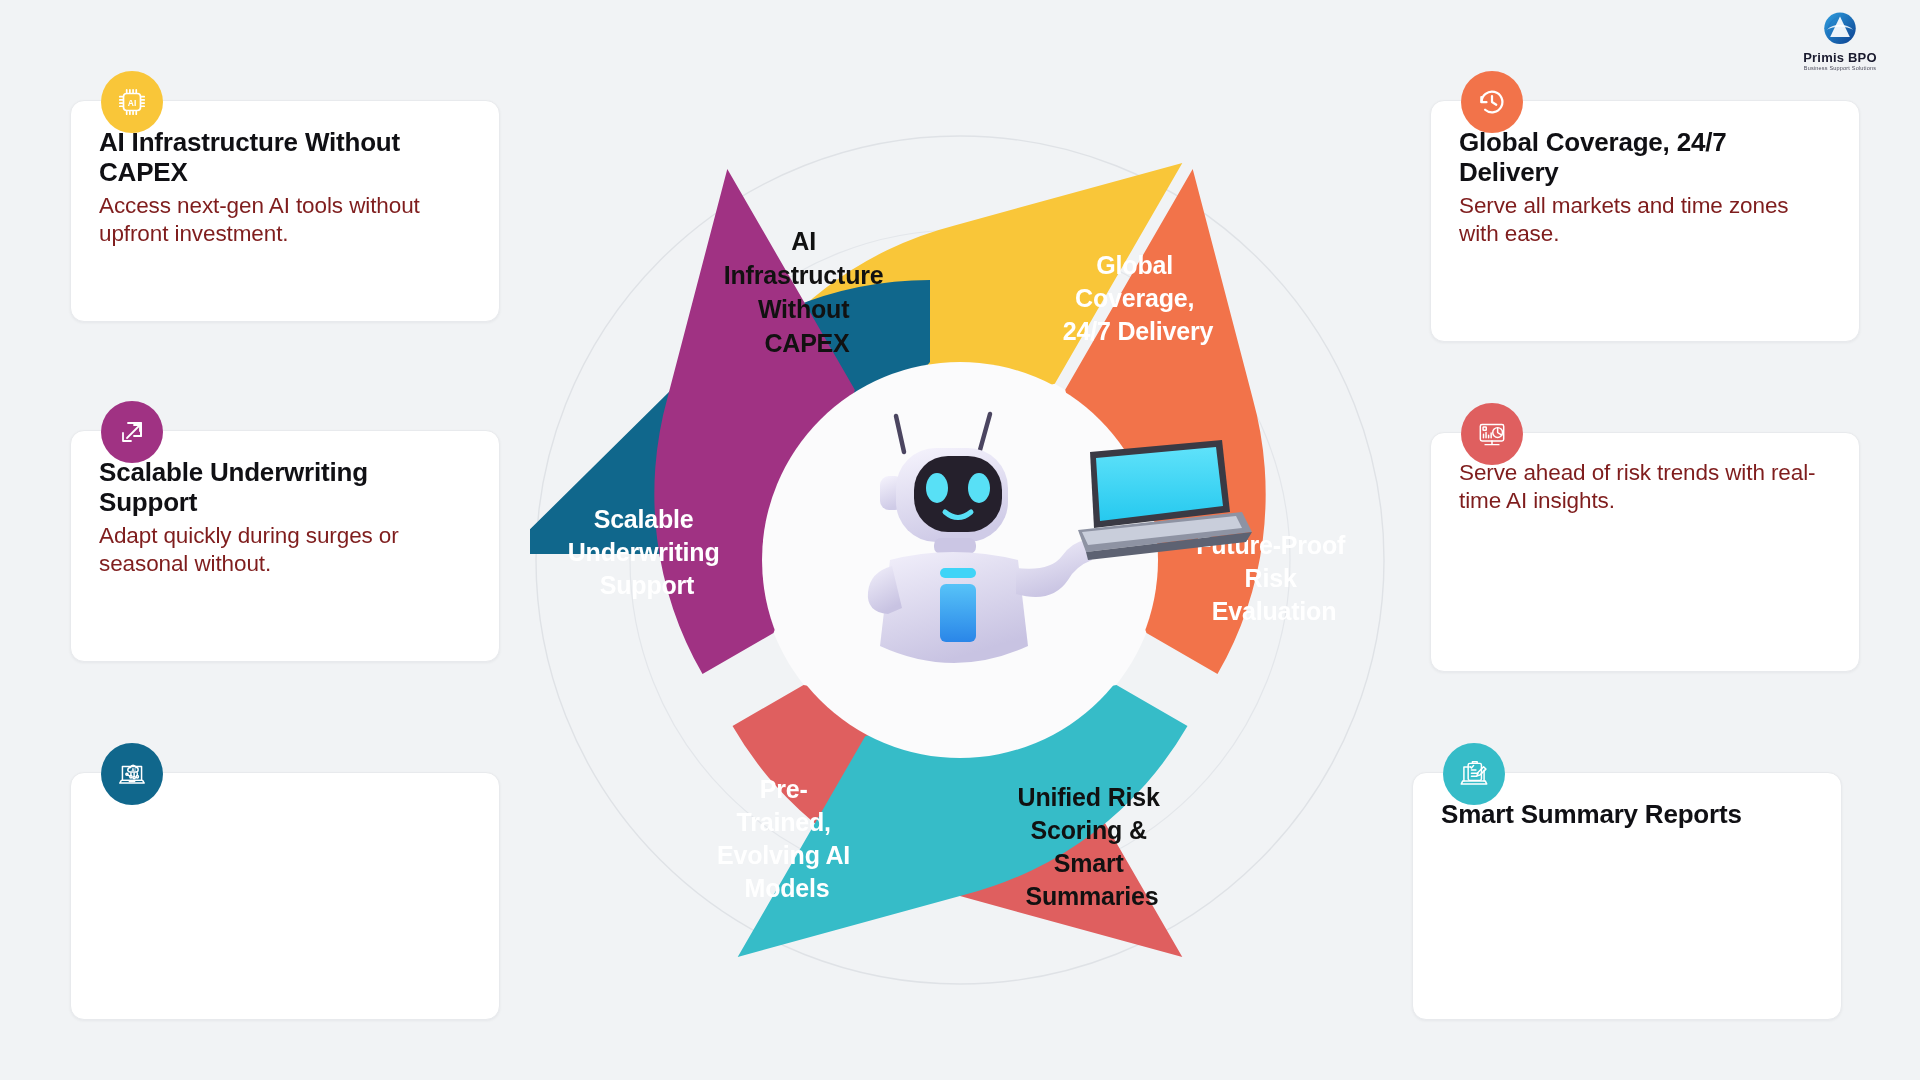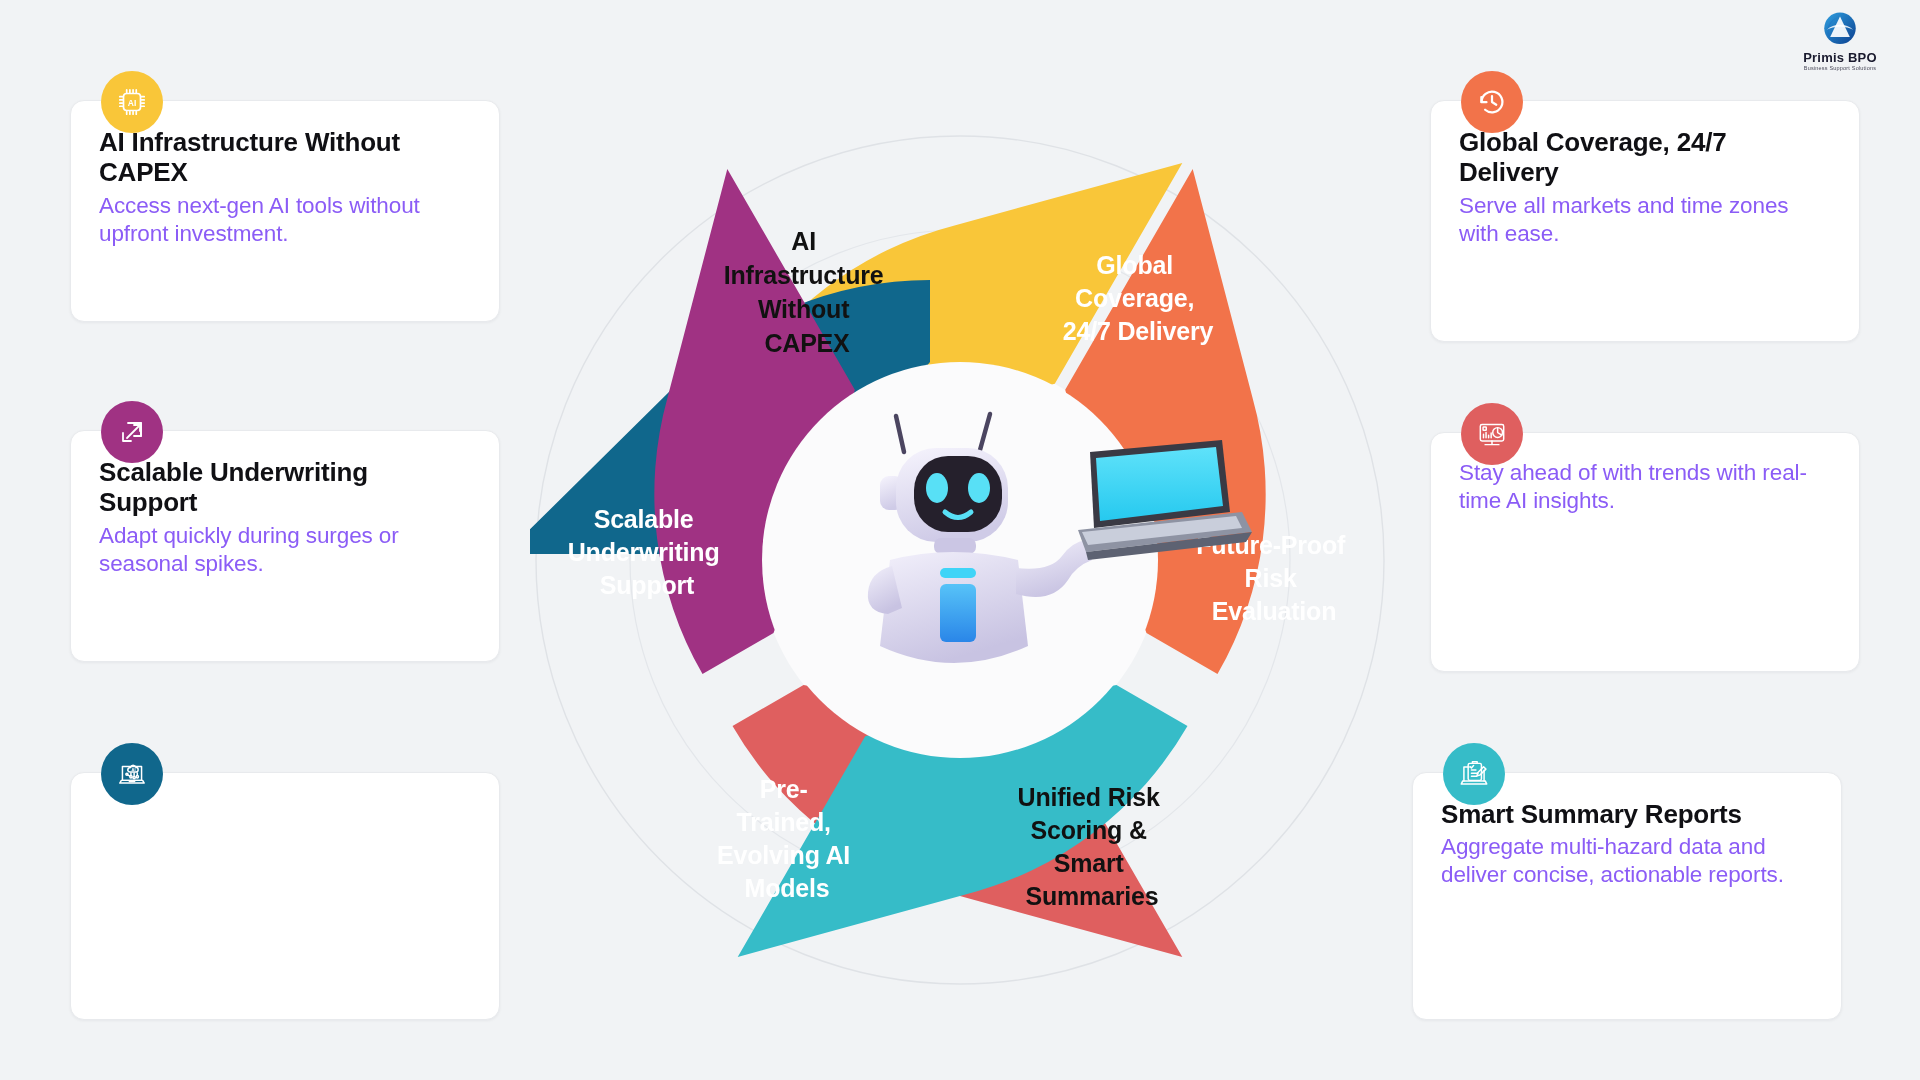--- a/index.html
+++ b/index.html
@@ -35,21 +35,21 @@
     border-radius:14px;
     box-shadow:0 1px 3px rgba(16,24,40,.05);
     padding:26px 28px 24px 28px;
     box-sizing:border-box;
   }
   .card-title{
     font-size:26px;font-weight:bold;color:#101014;
     line-height:1.17;letter-spacing:-.2px;margin:0 0 4px 0;
   }
   .card-desc{
-    font-size:22.5px;color:#8b5cf6;line-height:1.24;
+    font-size:22.5px;color:#7f1d1d;line-height:1.24;
     letter-spacing:-.1px;margin:0;font-weight:400;
   }
   .card-icon{
     position:absolute;top:-30px;left:30px;
     width:62px;height:62px;border-radius:50%;
     display:flex;align-items:center;justify-content:center;
   }
   .card-icon svg{display:block;}
 
   
@@ -261,21 +261,21 @@
   <div class="card-icon" style="background:#a03283">
     <svg width="32" height="32" viewBox="0 0 32 32" fill="none" stroke="#ffffff" stroke-width="1.8" stroke-linecap="round" stroke-linejoin="round">
       <path d="M12 7h13v13"></path>
       <path d="M7 17v8h8"></path>
       <path d="M25 7v13h-7"></path>
       <path d="M11 22L24 9"></path>
       <path d="M24 9h-6M24 9v6"></path>
     </svg>
   </div>
   <h3 class="card-title">Scalable Underwriting Support</h3>
-  <p class="card-desc">Adapt quickly during surges or seasonal spikes.</p>
+  <p class="card-desc">Adapt quickly during surges or seasonal without.</p>
 </div>
 
 <div class="card" id="card-2">
   <div class="card-icon" style="background:#10678c">
     <svg width="34" height="34" viewBox="0 0 32 32" fill="none" stroke="#ffffff" stroke-width="1.4" stroke-linecap="round" stroke-linejoin="round">
       <path d="M7 9h18v13H7z"></path>
       <path d="M4.5 24.5h23l-1.5-2.5H6z"></path>
       <path d="M13.5 23h5"></path>
       <path d="M12 12.5a2.6 2.6 0 0 1 2.6-2.6c.4-1.4 1.7-2.2 3-2 .9.2 1.7.9 2 1.8a2.3 2.3 0 0 1 2.2 2.3c0 1.2-1 2.2-2.2 2.2h-5.3A2.3 2.3 0 0 1 12 12.5z"></path>
       <text x="17.5" y="13.2" font-size="3.8" font-family="Liberation Sans, sans-serif" font-weight="bold" fill="#ffffff" stroke="none" text-anchor="middle">AI</text>
@@ -305,30 +305,29 @@
   <div class="card-icon" style="background:#df5f5f">
     <svg width="34" height="34" viewBox="0 0 32 32" fill="none" stroke="#ffffff" stroke-width="1.4" stroke-linecap="round" stroke-linejoin="round">
       <rect x="5" y="7" width="22" height="15.5" rx="1.6"></rect>
       <path d="M12 26h8M16 22.5V26M9.5 26h13"></path>
       <rect x="7.6" y="9.4" width="3" height="3" rx=".5"></rect>
       <path d="M8 19.5v-3.2M10.4 19.5v-5M12.8 19.5v-2.4M15.2 19.5v-4.4"></path>
       <circle cx="21.3" cy="14.6" r="4.6"></circle>
       <path d="M21.3 14.6V10M21.3 14.6l3.9 2.4"></path>
     </svg>
   </div>
-  <p class="card-desc">Stay ahead of with trends with real-time AI insights.</p>
+  <p class="card-desc">Serve ahead of risk trends with real-time AI insights.</p>
 </div>
 
 <div class="card" id="card-5">
   <div class="card-icon" style="background:#36bcc8">
     <svg width="34" height="34" viewBox="0 0 32 32" fill="none" stroke="#ffffff" stroke-width="1.4" stroke-linecap="round" stroke-linejoin="round">
       <path d="M6.5 22.5V9.5h5M25.5 12.5v10"></path>
       <path d="M4 25.5h24l-1.4-3H5.4z"></path>
       <rect x="10.5" y="6" width="12.5" height="16" rx="1.6"></rect>
       <path d="M14.5 6V4.4h4.5V6"></path>
       <path d="M13.6 12.2h4.2M13.6 15.2h6.2M13.6 18.2h5"></path>
       <path d="M12.6 9.3l1 1 2-2.2"></path>
       <path d="M19.5 14.8L25 9.2l2.2 2.2-5.6 5.6-2.8.7z"></path>
     </svg>
   </div>
   <h3 class="card-title">Smart Summary Reports</h3>
-  <p class="card-desc">Aggregate multi-hazard data and deliver concise, actionable reports.</p>
 </div>
 
 </body></html>

